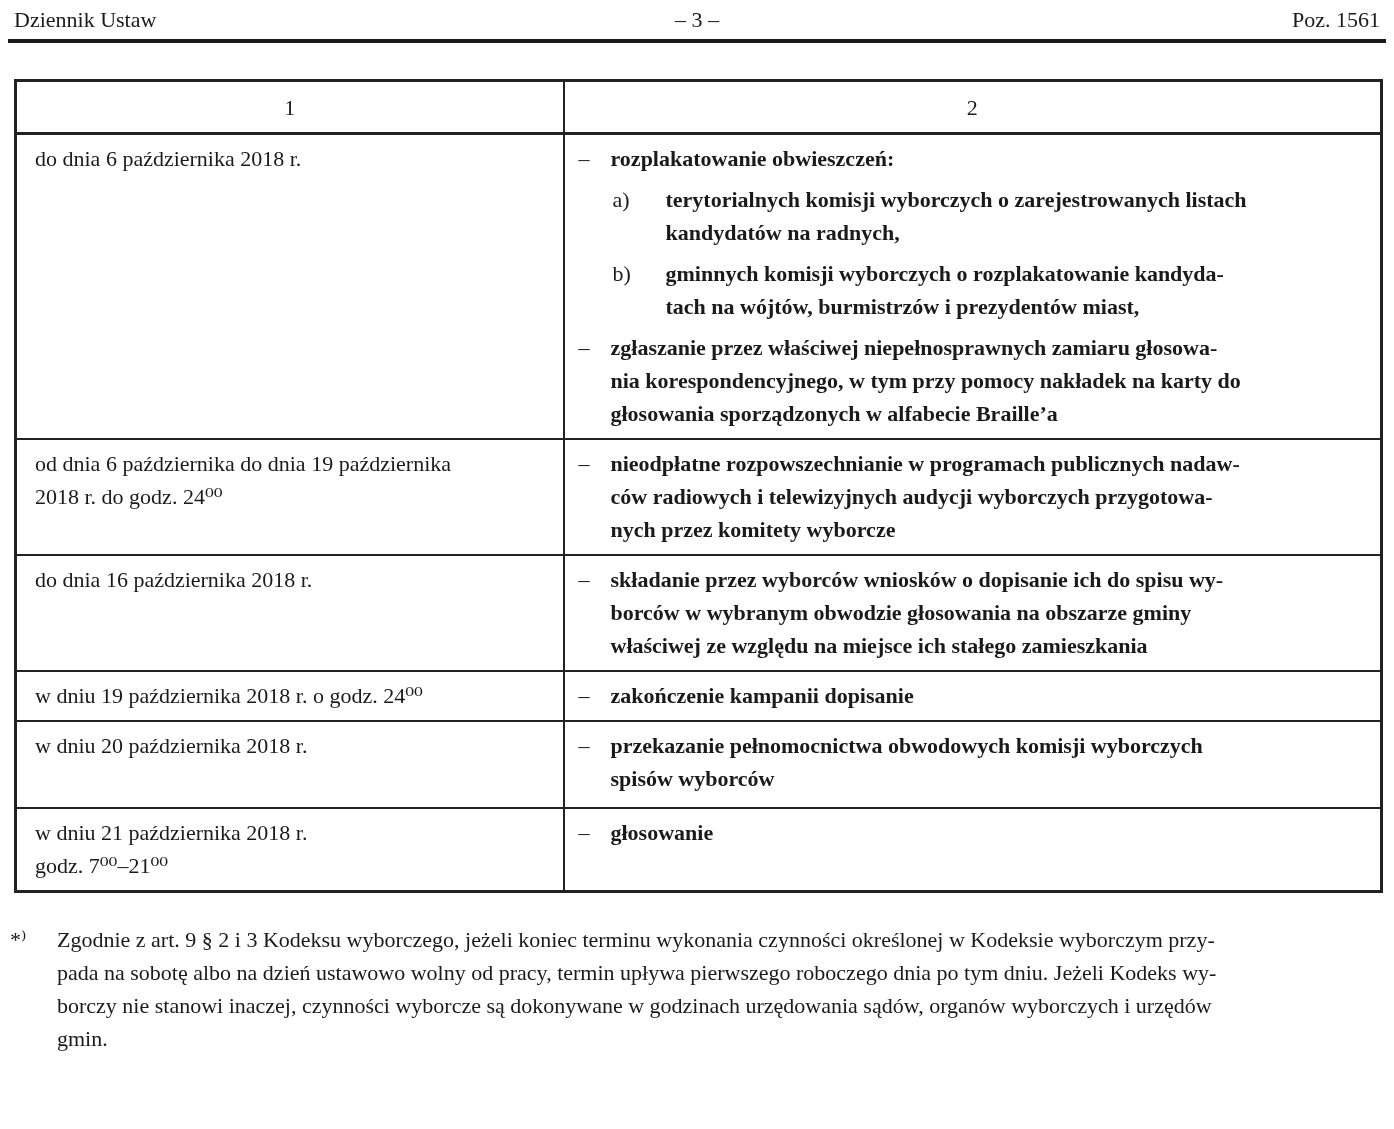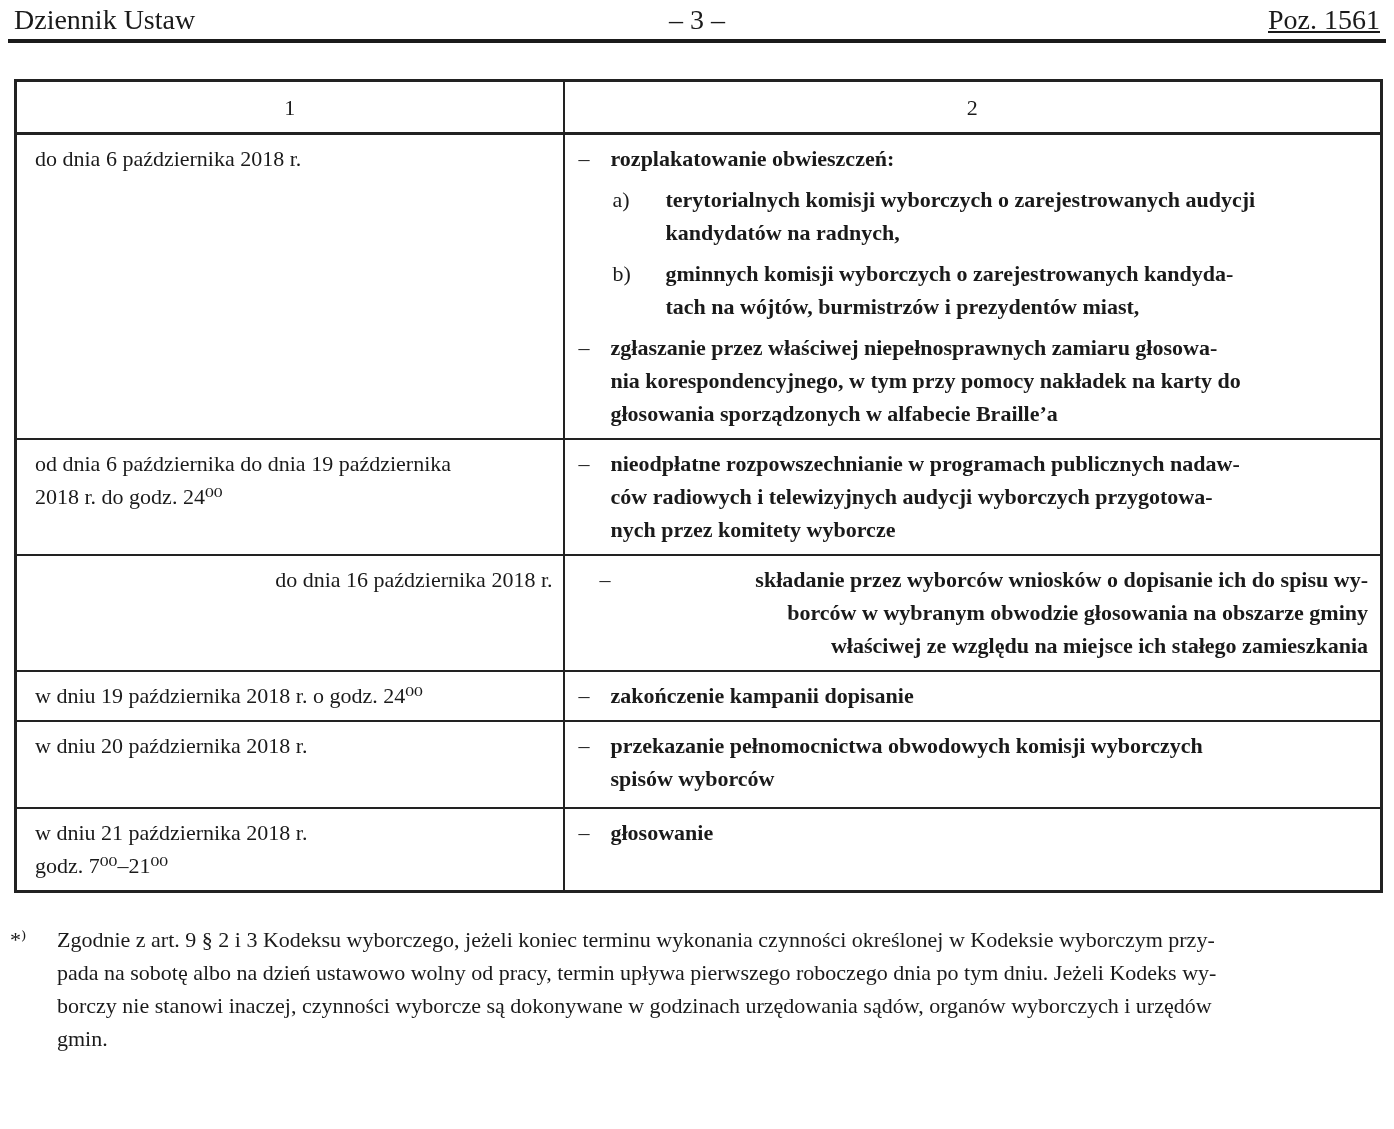--- a/index.html
+++ b/index.html
@@ -7,27 +7,27 @@
     width: 1394px; height: 1129px;
     background: #ffffff;
     color: #1a1a1a;
     font-family: "Liberation Serif", "DejaVu Serif", serif;
     overflow: hidden;
   }
   
   .page-header {
     position: relative;
     padding: 7px 14px 0 10px;
-    font-size: 28px;
+    font-size: 22px;
     line-height: 26px;
     height: 35px;
   }
   .ph-left  { position: absolute; left: 14px; top: 7px; }
   .ph-center{ position: absolute; left: 50%; top: 7px; transform: translateX(-50%); }
-  .ph-right { position: absolute; right: 14px; top: 7px; text-decoration: underline; }
+  .ph-right { position: absolute; right: 14px; top: 7px; }
   .header-rule {
     height: 0;
     border-top: 4px solid #1b1b1b;
     margin: 4px 8px 0 8px;
   }
   
   table.calendar {
     border-collapse: collapse;
     table-layout: fixed;
     width: 1366px;
@@ -57,21 +57,21 @@
   .item { display: flex; align-items: flex-start; }
   .item + .item { margin-top: 8px; }
   .item .marker { flex: 0 0 32px; }
   .item.sub { margin-left: 34px; }
   .item.sub .marker { flex: 0 0 53px; }
   .item .itext { flex: 1 1 auto; white-space: pre-line; font-weight: bold; }
   
   tr.r1 td { height: 301px; }
   tr.r2 td { height: 114px; }
   tr.r3 td { height: 80px;  }
-  tr.r4 td { height: 116px; text-align: right; }
+  tr.r4 td { height: 116px; }
   tr.r5 td { height: 48px;  }
   tr.r6 td { height: 87px;  }
   tr.r7 td { height: 80px;  }
   
   .footnote {
     display: flex;
     margin: 30px 8px 0 10px;
     font-size: 22px;
     line-height: 33px;
   }
@@ -103,26 +103,26 @@
 
     <tr class="r1">
       <td class="date-cell">do dnia 6 października 2018 r.</td>
       <td class="activity-cell">
         <div class="item">
           <span class="marker">–</span>
           <span class="itext">rozplakatowanie obwieszczeń:</span>
         </div>
         <div class="item sub">
           <span class="marker">a)</span>
-          <span class="itext">terytorialnych komisji wyborczych o zarejestrowanych audycji
+          <span class="itext">terytorialnych komisji wyborczych o zarejestrowanych listach
 kandydatów na radnych,</span>
         </div>
         <div class="item sub">
           <span class="marker">b)</span>
-          <span class="itext">gminnych komisji wyborczych o zarejestrowanych kandyda-
+          <span class="itext">gminnych komisji wyborczych o rozplakatowanie kandyda-
 tach na wójtów, burmistrzów i prezydentów miast,</span>
         </div>
         <div class="item">
           <span class="marker">–</span>
           <span class="itext">zgłaszanie przez właściwej niepełnosprawnych zamiaru głosowa-
 nia korespondencyjnego, w tym przy pomocy nakładek na karty do
 głosowania sporządzonych w alfabecie Braille’a</span>
         </div>
       </td>
     </tr>

